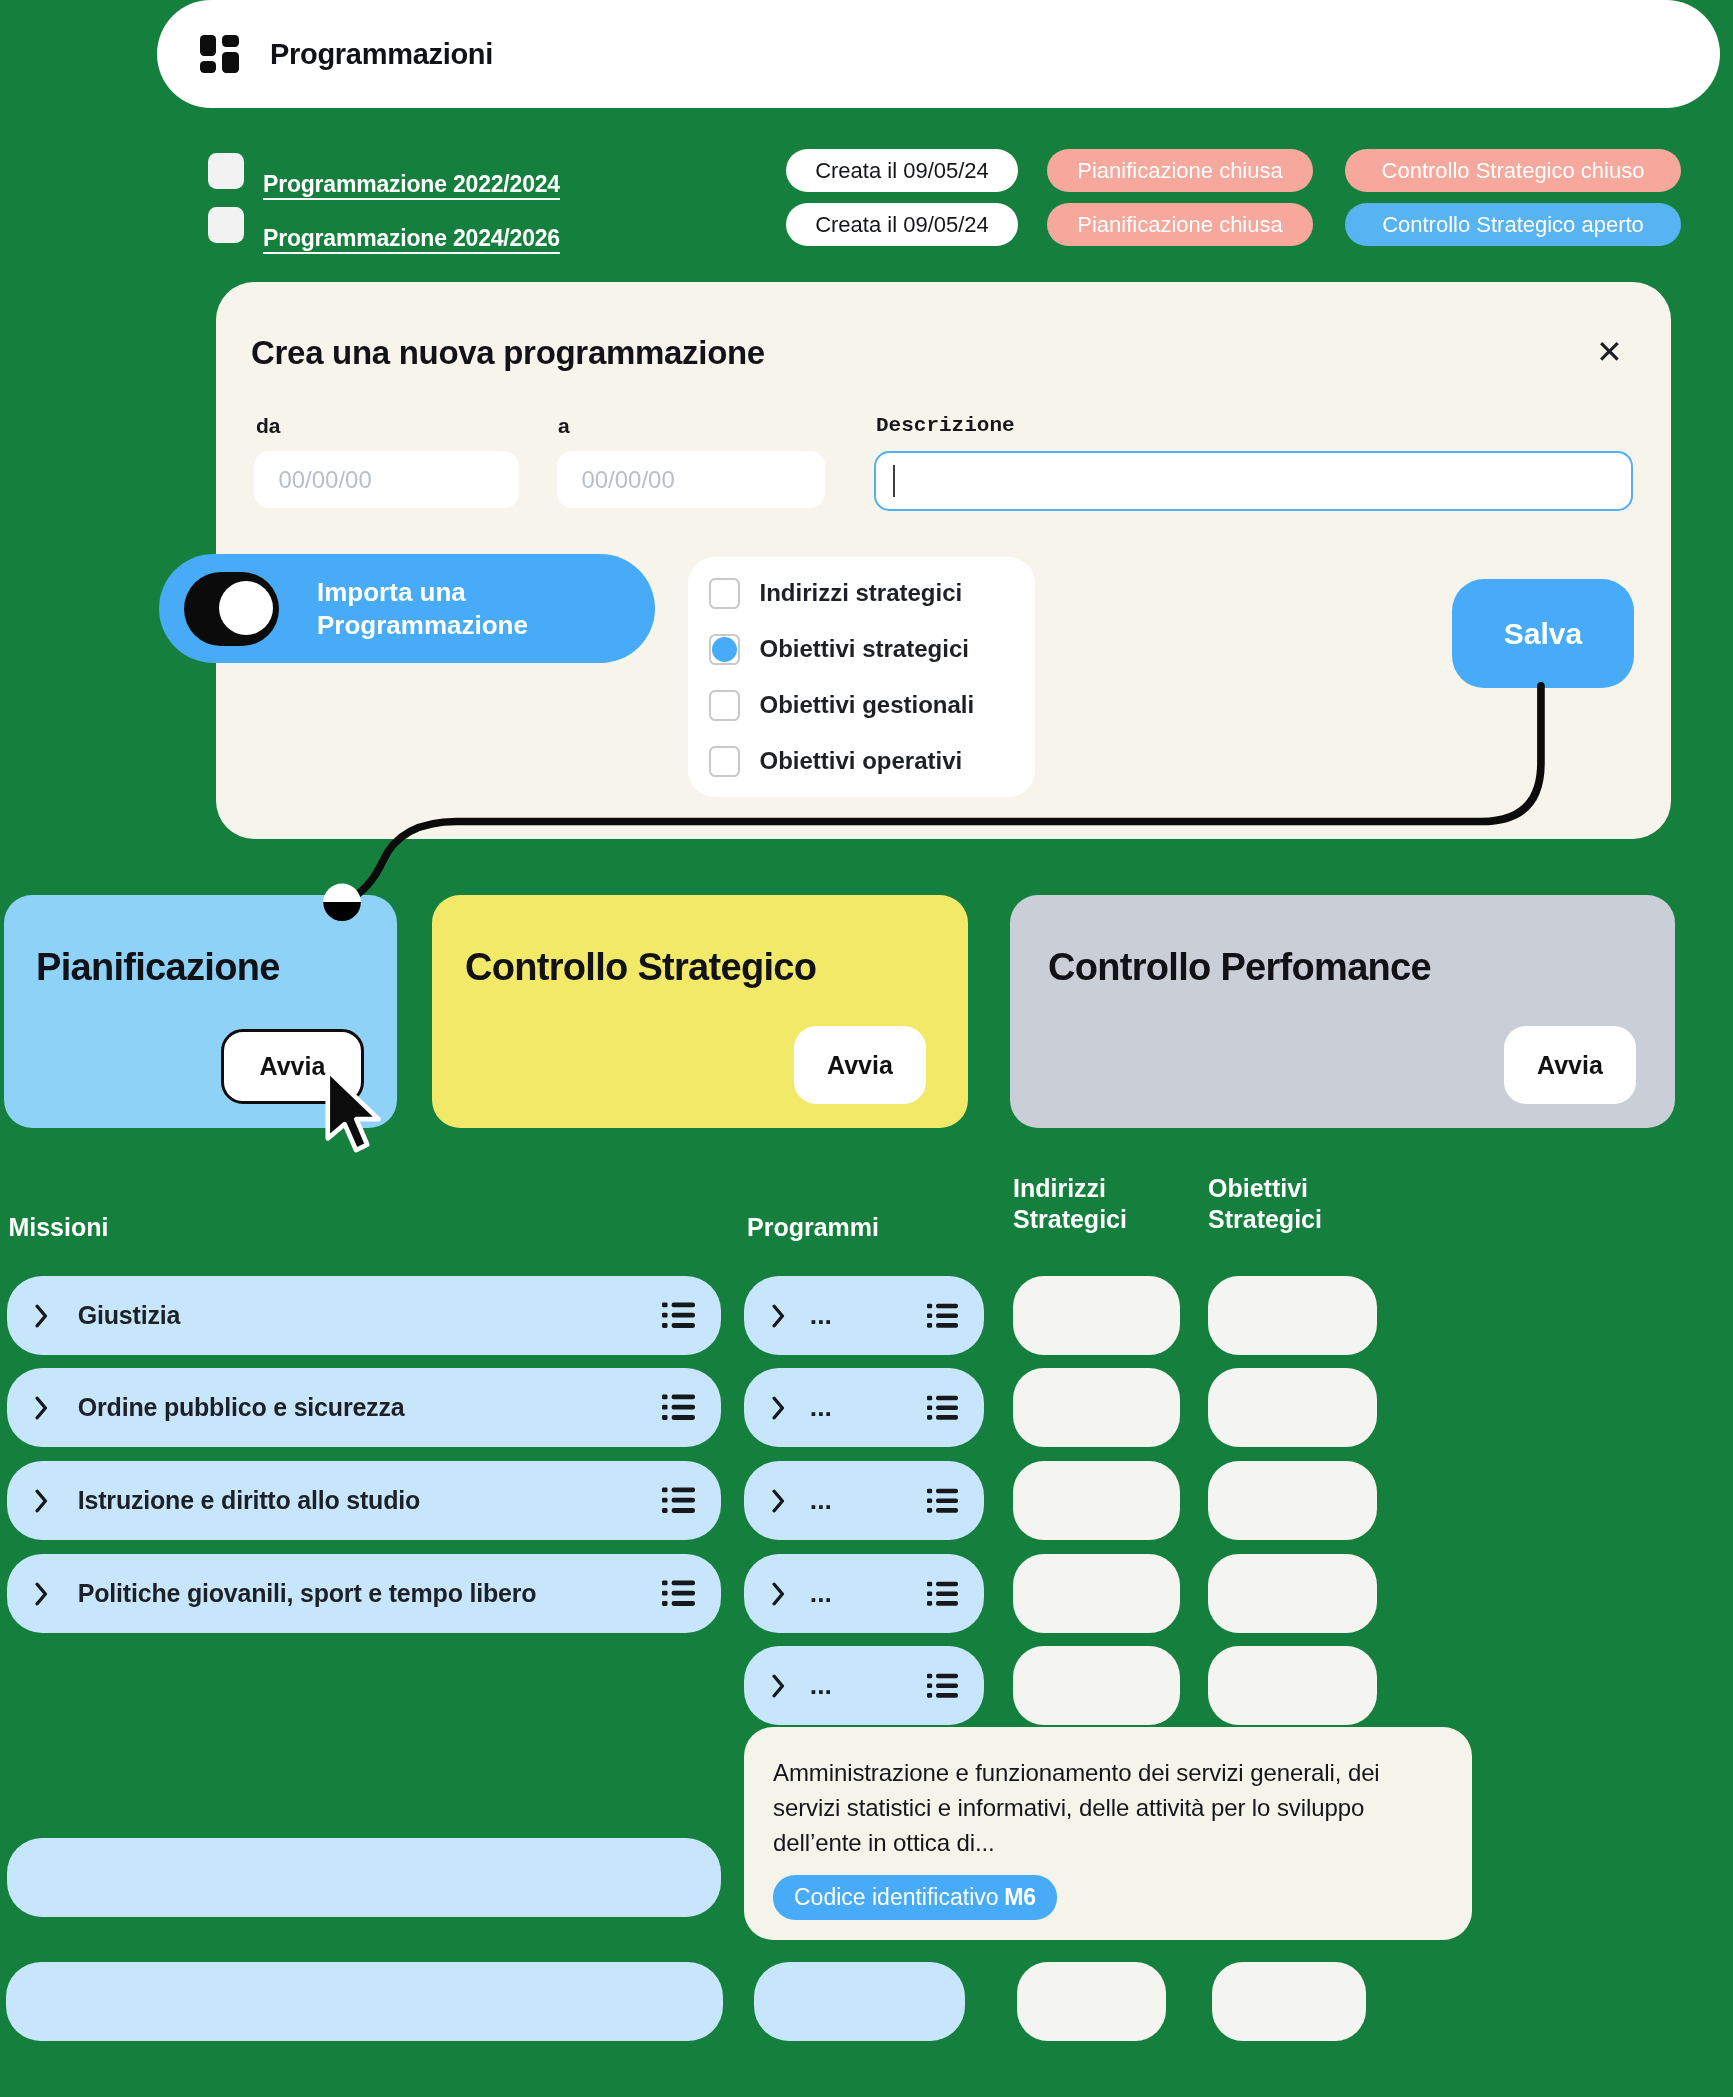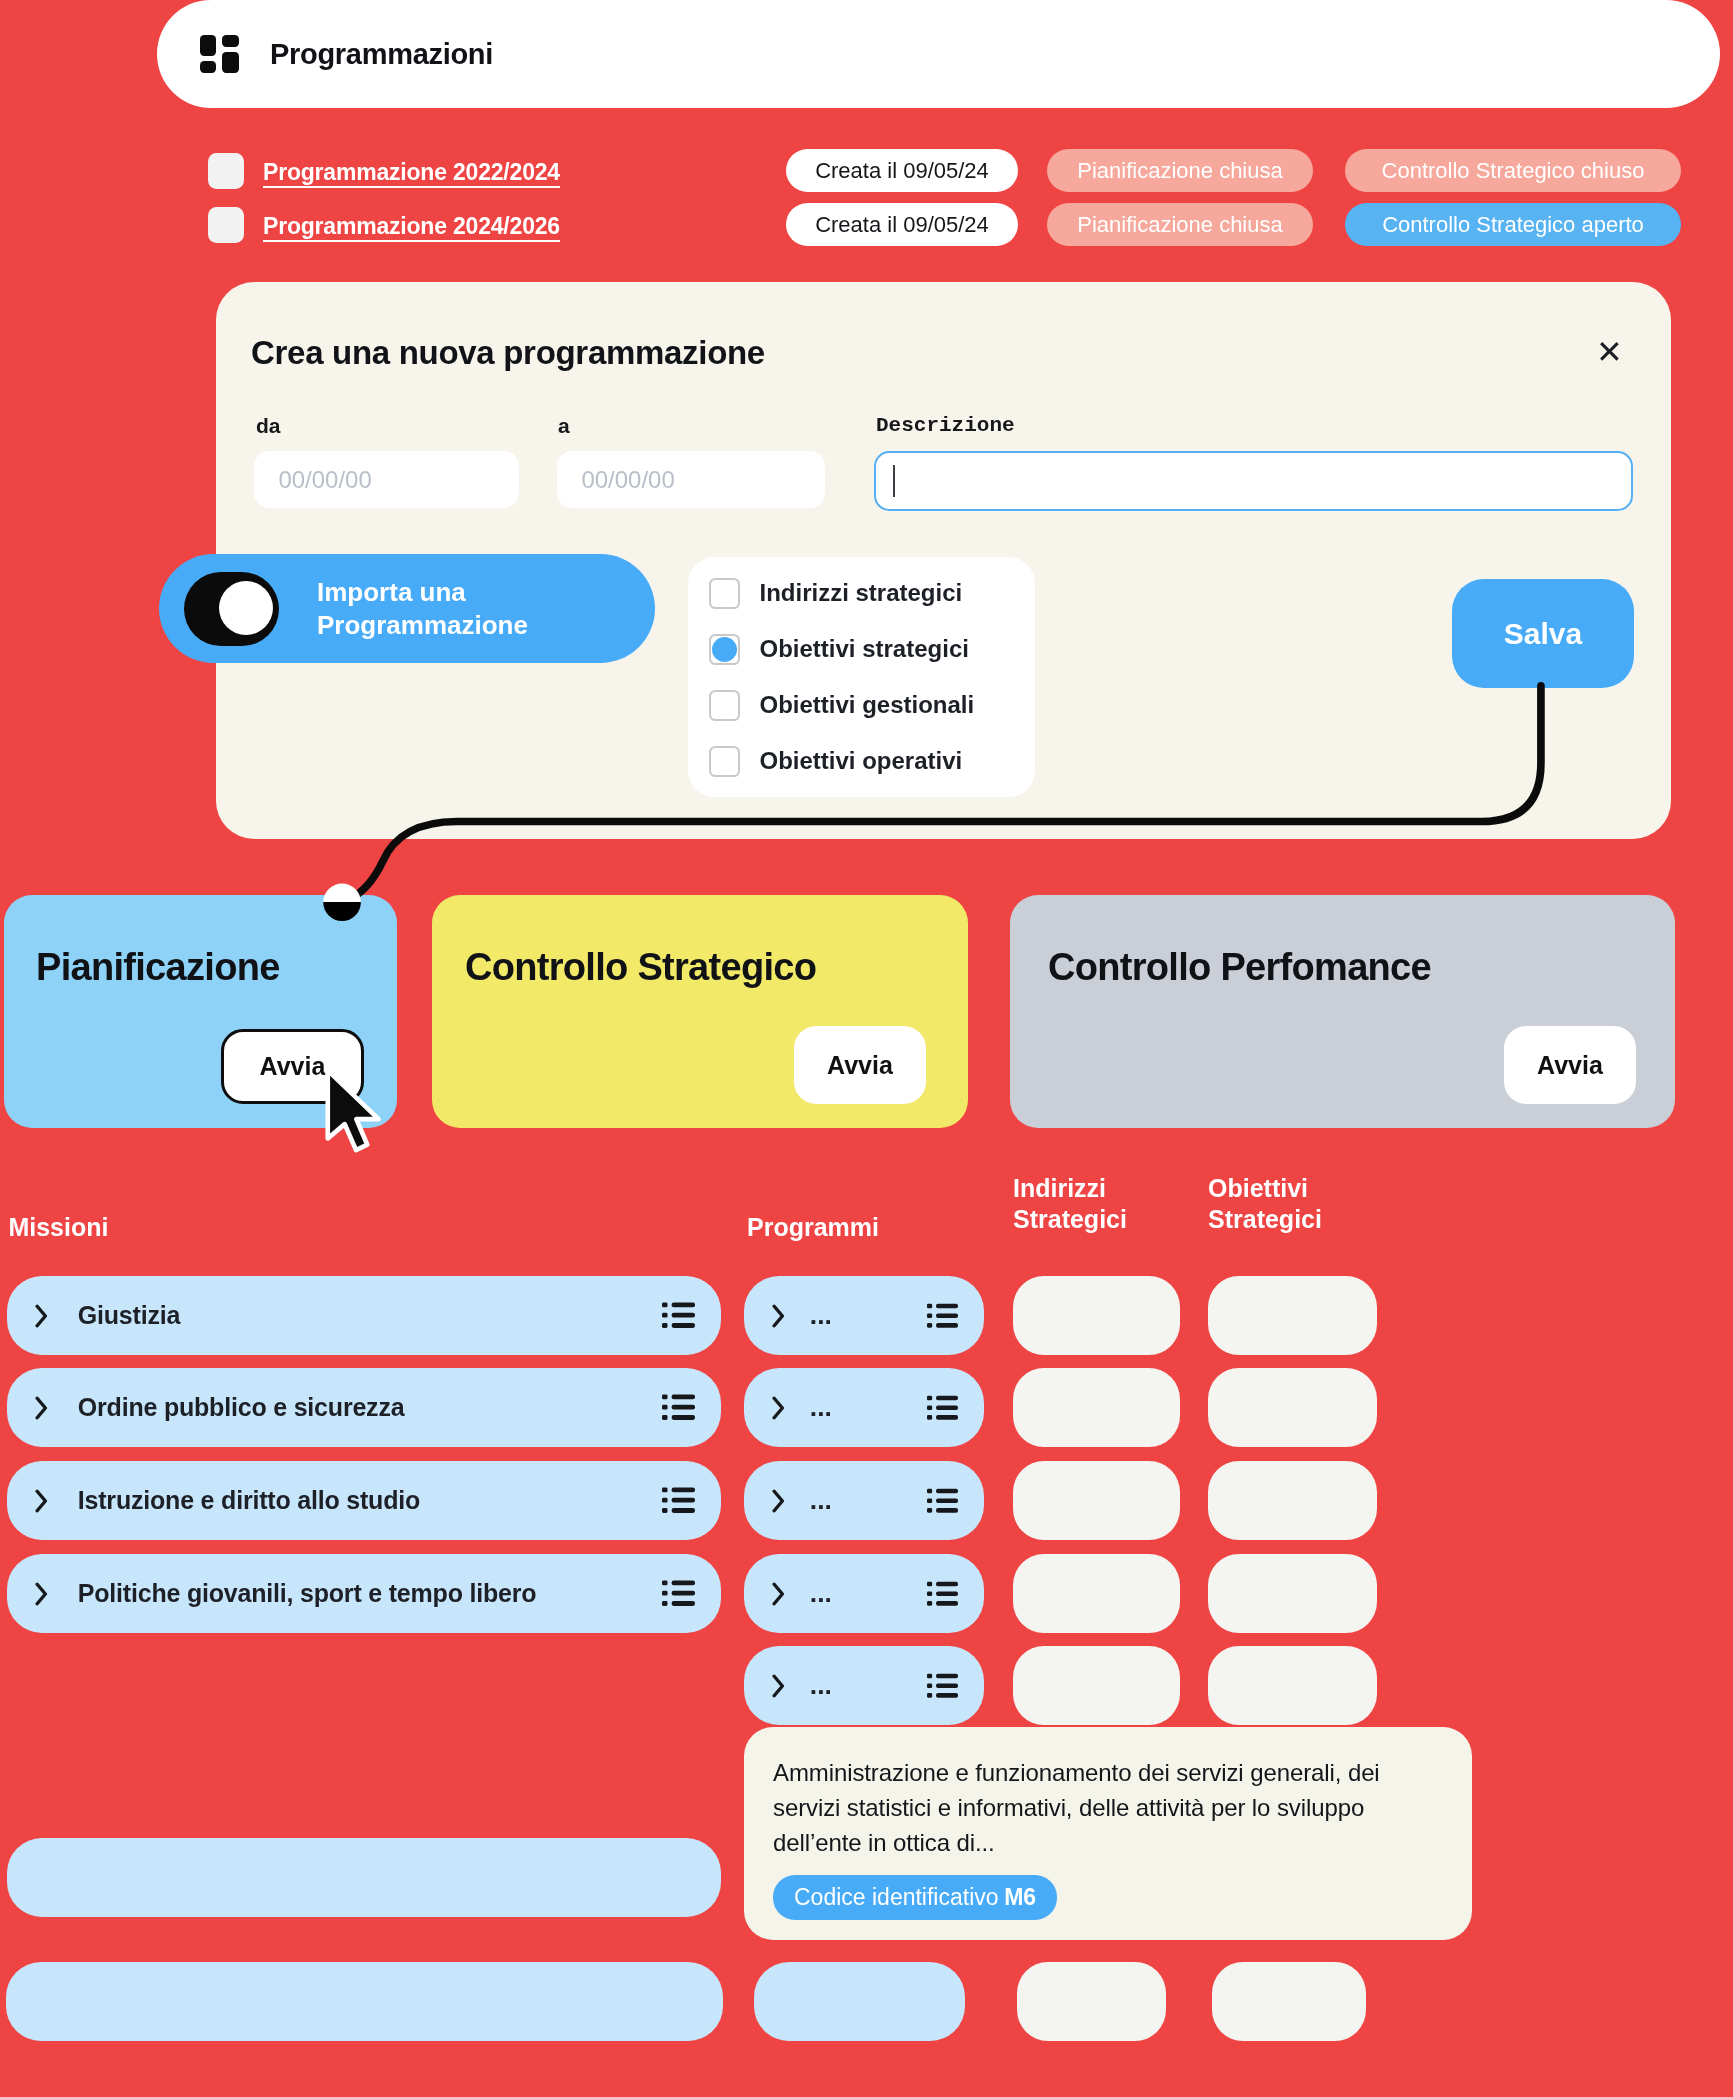--- a/index.html
+++ b/index.html
@@ -1,34 +1,34 @@
 <!DOCTYPE html>
 <html style="font-size:11px"><head>
 <meta charset="utf-8">
 <style>
   html,body{margin:0;padding:0;background:#000;}
-  #page{position:relative;width:1734px;height:2097px;background:#ef4444;overflow:hidden;
+  #page{position:relative;width:1734px;height:2097px;background:#15803d;overflow:hidden;
         font-family:"Liberation Sans",sans-serif;color:#16181d;}
   .abs{position:absolute;}
 
   
   .header-pill{left:157px;top:0;width:1563px;height:108px;background:#fff;border-radius:0 0 54px 54px;
     border-radius:54px;display:flex;align-items:center;}
   .grid-icon{width:39px;height:38px;margin-left:43px;position:relative;}
   .grid-icon i{position:absolute;background:#0c0c0c;border-radius:4.2px;}
   .gi-a{left:0;top:0;width:16px;height:21px;}
   .gi-b{left:0;bottom:0;width:16px;height:12px;}
   .gi-c{right:0;top:0;width:17.4px;height:12px;}
   .gi-d{right:0;bottom:0;width:17.4px;height:21px;}
   .page-title{margin-left:31px;font-size:29px;font-weight:700;color:#101216;letter-spacing:-0.3px;}
 
   
   .pr-check{width:36px;height:36px;background:#f2f2f2;border-radius:8.4px;}
   .pr-link{font-size:23px;font-weight:700;color:#fff;text-decoration:underline;
-    text-decoration-thickness:2.1px;text-underline-offset:5.6px;letter-spacing:-0.2px;}
+    text-decoration-thickness:2.1px;text-underline-offset:5.6px;letter-spacing:-0.2px;margin-top:12px;}
   .pill{height:43px;border-radius:21.6px;display:flex;align-items:center;justify-content:center;
     font-size:22px;white-space:nowrap;}
   .pill-white{background:#fff;color:#14161a;}
   .pill-salmon{background:#f5a89b;color:#fff;}
   .pill-blue{background:#57b3f2;color:#fff;}
 
   
   .modal{left:216px;top:282px;width:1455px;height:557px;background:#f7f5eb;border-radius:38px;}
   .modal-title{left:251px;top:334px;font-size:33px;font-weight:700;color:#111318;letter-spacing:-0.3px;}
   .close-x{left:1596px;top:336px;font-size:32px;color:#1b1e24;line-height:1;cursor:default;}

